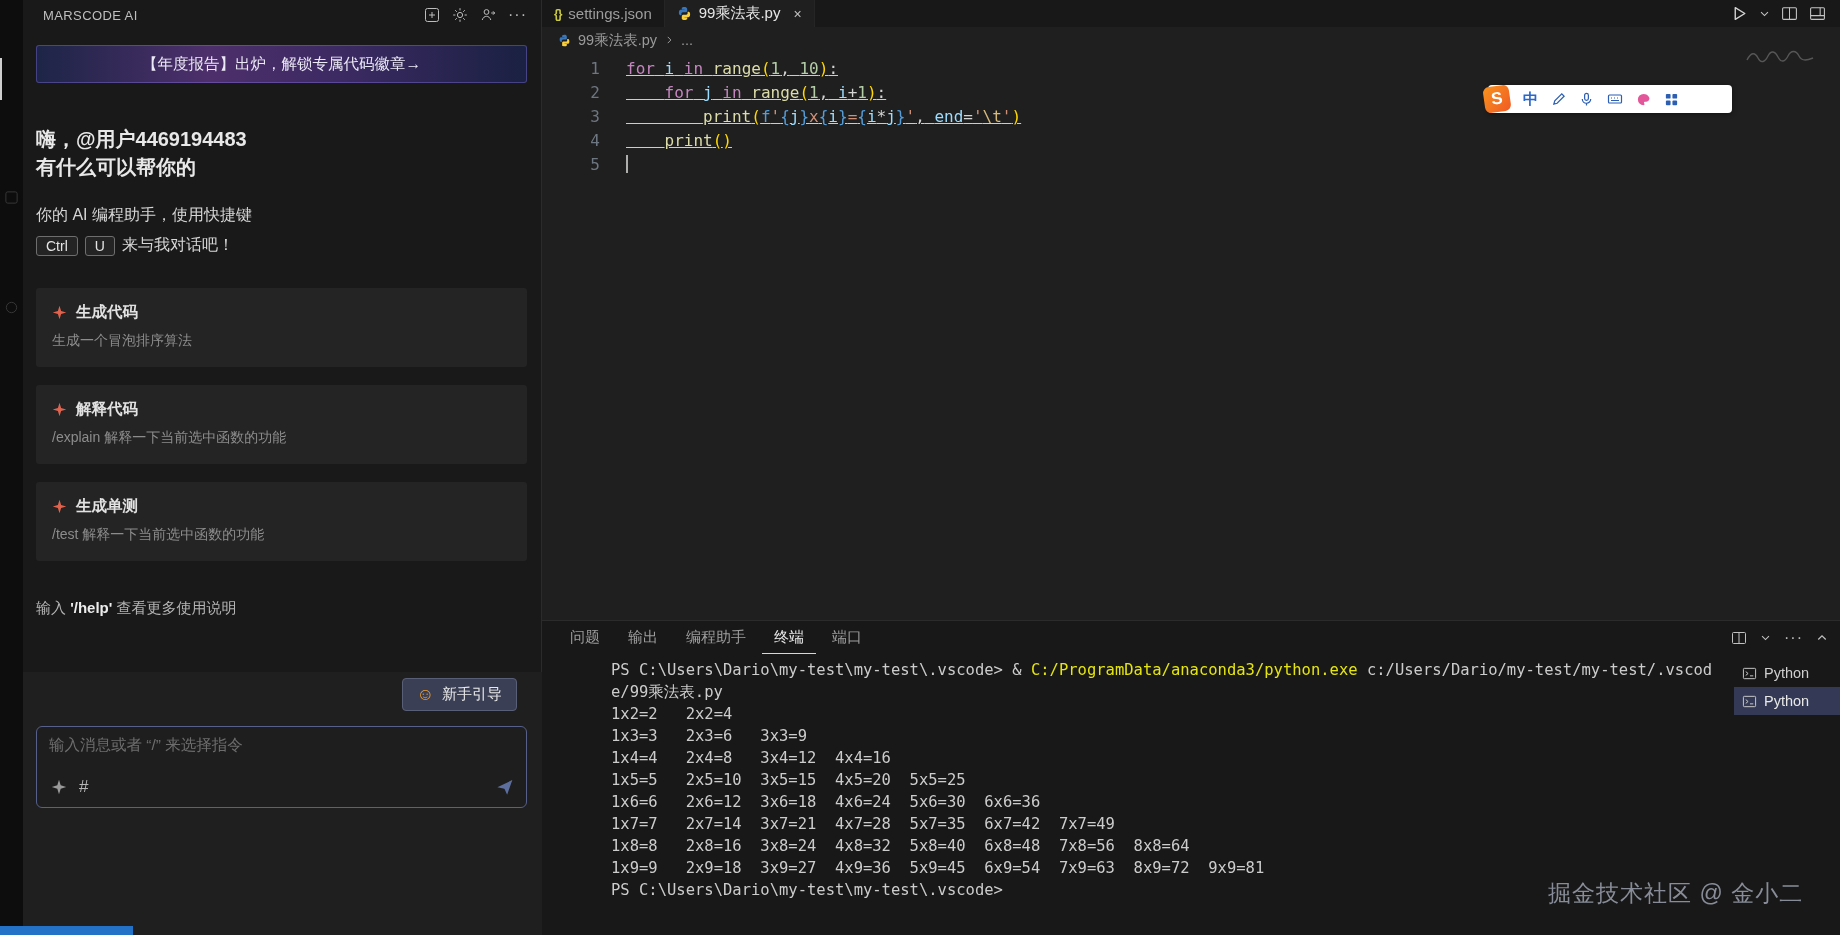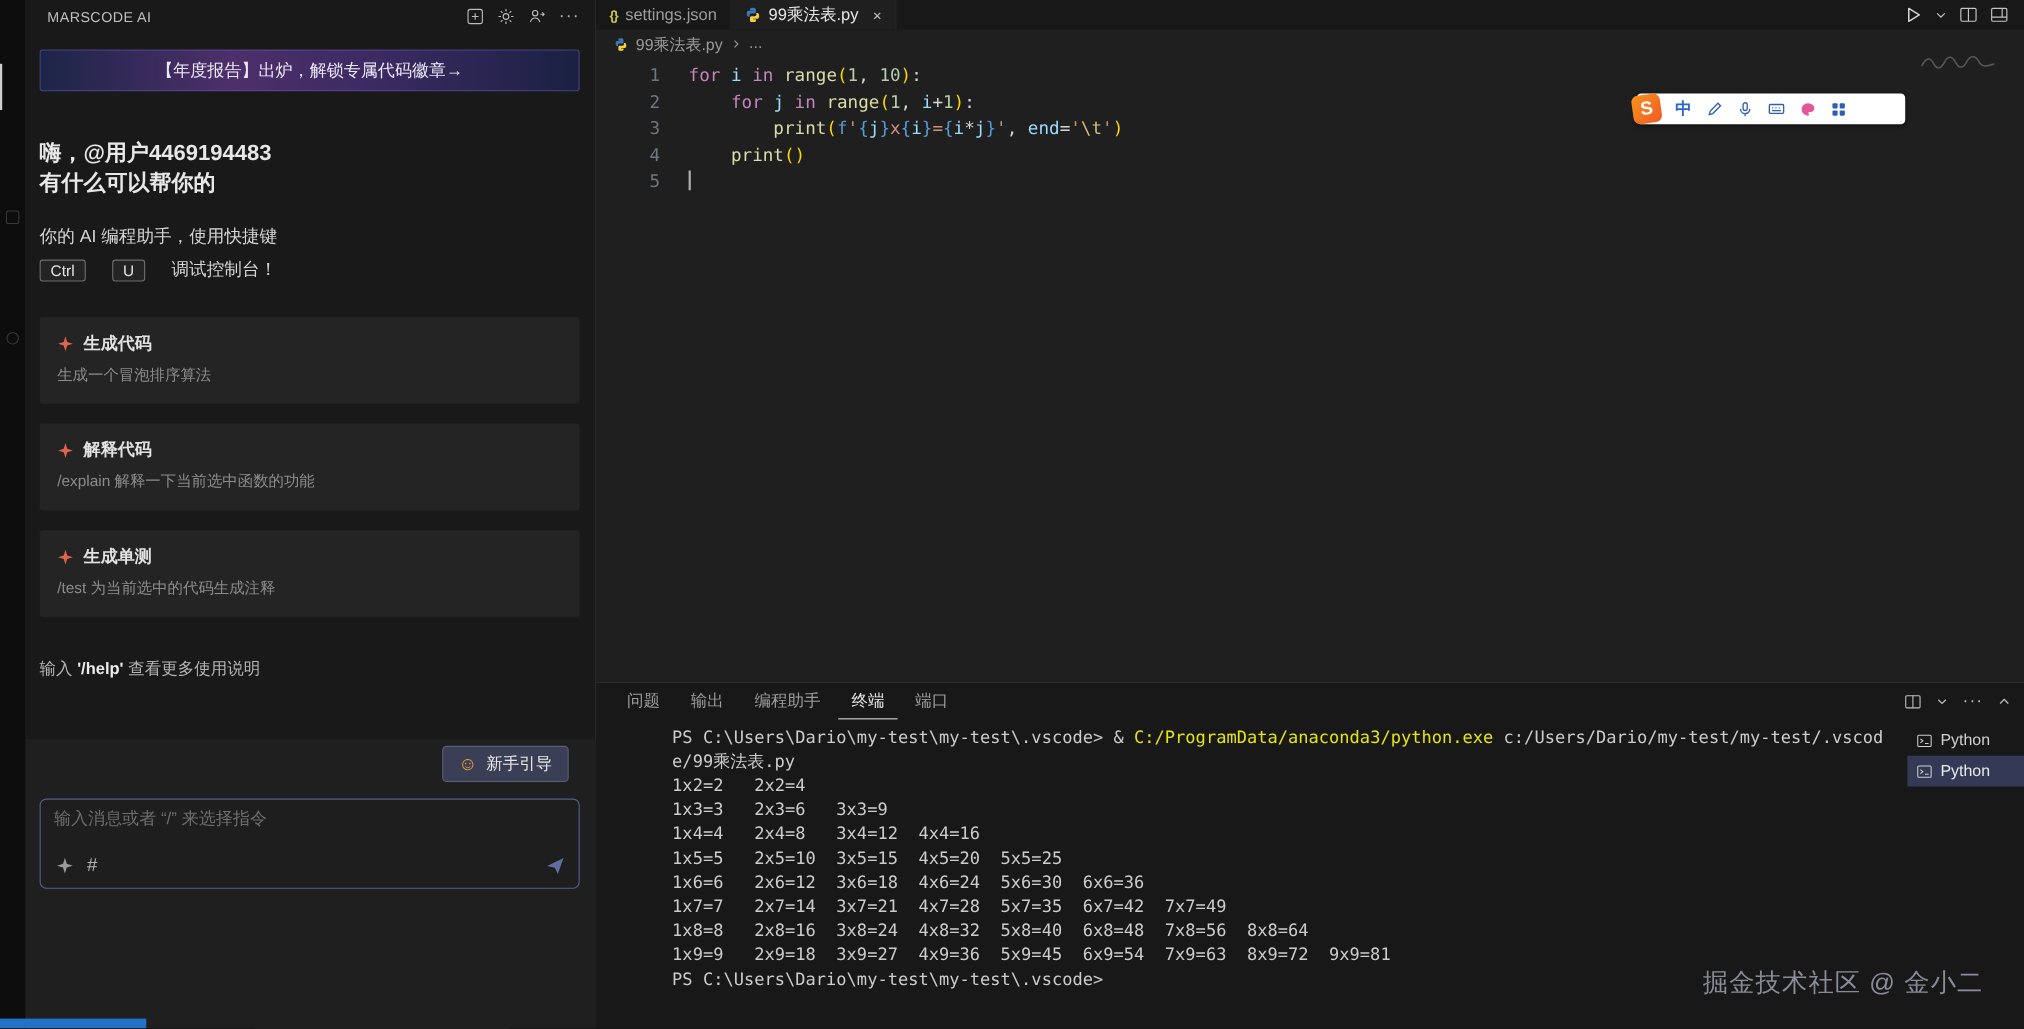--- a/index.html
+++ b/index.html
@@ -20,21 +20,21 @@
   .sb-icons{margin-left:auto;display:flex;align-items:center;gap:12px;color:#b8b8b8;}
   .sb-icons .icon-btn{width:16px;height:16px;cursor:pointer;}
   .icon-more{font-size:16px;line-height:10px;color:#b8b8b8;letter-spacing:1px;}
 
   .banner{margin:15px 14px 0 13px;height:36px;border-radius:3px;display:flex;align-items:center;justify-content:center;
           background:linear-gradient(90deg,#1d2547 0%,#4d2f6b 35%,#3c2a63 62%,#1a2142 100%);
           border:1px solid rgba(150,125,255,.35);color:#ece9f6;font-size:15.5px;cursor:pointer;}
 
   .greeting{margin:42px 18px 0 13px;font-size:20px;font-weight:bold;color:#e8e8e8;line-height:28px;}
   .hint{margin:24px 18px 0 13px;font-size:16px;color:#d6d6d6;}
-  .keys-row{margin:9px 18px 0 13px;display:flex;align-items:center;gap:24px;font-size:16px;color:#d6d6d6;}
+  .keys-row{margin:9px 18px 0 13px;display:flex;align-items:center;gap:7px;font-size:16px;color:#d6d6d6;}
   .kbd{display:inline-block;padding:1px 9px;border:1px solid #6e6e6e;border-radius:3px;background:#242424;
        font-size:14px;color:#e4e4e4;}
 
   .cards{margin-top:32px;}
   .card{margin:0 14px 18px 13px;background:#242424;border-radius:3px;padding:14px 16px;min-height:51px;
         box-sizing:content-box;cursor:pointer;}
   .card-title{display:flex;align-items:center;gap:9px;font-size:15.5px;font-weight:bold;color:#e2e2e2;}
   .card-desc{margin-top:9px;font-size:14px;color:#8c8c8c;}
 
   .help-hint{margin:38px 18px 0 13px;font-size:15px;color:#b4b4b4;}
@@ -67,21 +67,21 @@
   .editor-actions .icon-btn{cursor:pointer;}
 
   .breadcrumb{position:absolute;left:542px;top:27px;width:1298px;height:26px;background:#1f1f1f;display:flex;
               align-items:center;gap:7px;padding-left:16px;font-size:14.5px;color:#9a9a9a;box-sizing:border-box;}
   .crumb{cursor:pointer;}
 
   .code-area{position:absolute;left:542px;top:53px;width:1298px;height:567px;background:#1f1f1f;
              font-family:"DejaVu Sans Mono","Liberation Mono",monospace;font-size:16px;line-height:24px;padding-top:4px;}
   .code-row{display:flex;}
   .ln{flex:none;width:58px;text-align:right;margin-right:26px;color:#6e7681;user-select:none;}
-  .code-text{white-space:pre;}
+  .code-text{white-space:pre;text-decoration:underline;}
   .caret{display:inline-block;width:2px;height:18px;background:#aeafad;vertical-align:-3px;}
   .tk-kw{color:#C586C0}.tk-vr{color:#9CDCFE}.tk-fn{color:#DCDCAA}.tk-nu{color:#B5CEA8}.tk-pl{color:#D4D4D4}
   .tk-b1{color:#FFD700}.tk-st{color:#CE9178}.tk-tb{color:#569CD6}.tk-es{color:#D7BA7D}.tk-pm{color:#9CDCFE}
   .tk-op{color:#D4D4D4}.tk-fp{color:#569CD6}
 
   
   .sogou{position:absolute;left:1488px;top:85px;width:230px;height:28px;background:#ffffff;border-radius:4px;
          box-shadow:0 1px 5px rgba(0,0,0,.45);display:flex;align-items:center;gap:13px;padding:0 10px 0 4px;z-index:30;}
   .sogou-logo{width:26px;height:26px;margin-left:-8px;border-radius:6px;background:linear-gradient(135deg,#f7931e,#f15a24);
               color:#fff;font-weight:bold;font-size:17px;display:flex;align-items:center;justify-content:center;
@@ -164,21 +164,21 @@
 
     <div class="greeting">
       <div>嗨，@用户4469194483</div>
       <div>有什么可以帮你的</div>
     </div>
 
     <div class="hint">你的 AI 编程助手，使用快捷键</div>
     <div class="keys-row">
       <span class="kbd">Ctrl</span>
       <span class="kbd">U</span>
-      <span>调试控制台！</span>
+      <span>来与我对话吧！</span>
     </div>
 
     <div class="cards">
         <div class="card">
           <div class="card-title">
             <span>
               <svg viewBox="0 0 16 16" width="15" height="15">
                 <path fill="#e0634d" d="M8 .8l1.7 5.5L15.2 8l-5.5 1.7L8 15.2 6.3 9.7.8 8l5.5-1.7z"></path>
               </svg>
             </span>
@@ -199,21 +199,21 @@
         </div>
         <div class="card">
           <div class="card-title">
             <span>
               <svg viewBox="0 0 16 16" width="15" height="15">
                 <path fill="#e0634d" d="M8 .8l1.7 5.5L15.2 8l-5.5 1.7L8 15.2 6.3 9.7.8 8l5.5-1.7z"></path>
               </svg>
             </span>
             <span class="card-title-text">生成单测</span>
           </div>
-          <div class="card-desc">/test 为当前选中的代码生成注释</div>
+          <div class="card-desc">/test 解释一下当前选中函数的功能</div>
         </div>
       </div>
 
     <div class="help-hint">
       <span>输入 </span><span class="help-cmd">'/help'</span><span> 查看更多使用说明</span>
     </div>
 
     <div class="guide-row">
       <span class="guide-btn">
         <span class="emoji">☺</span>

